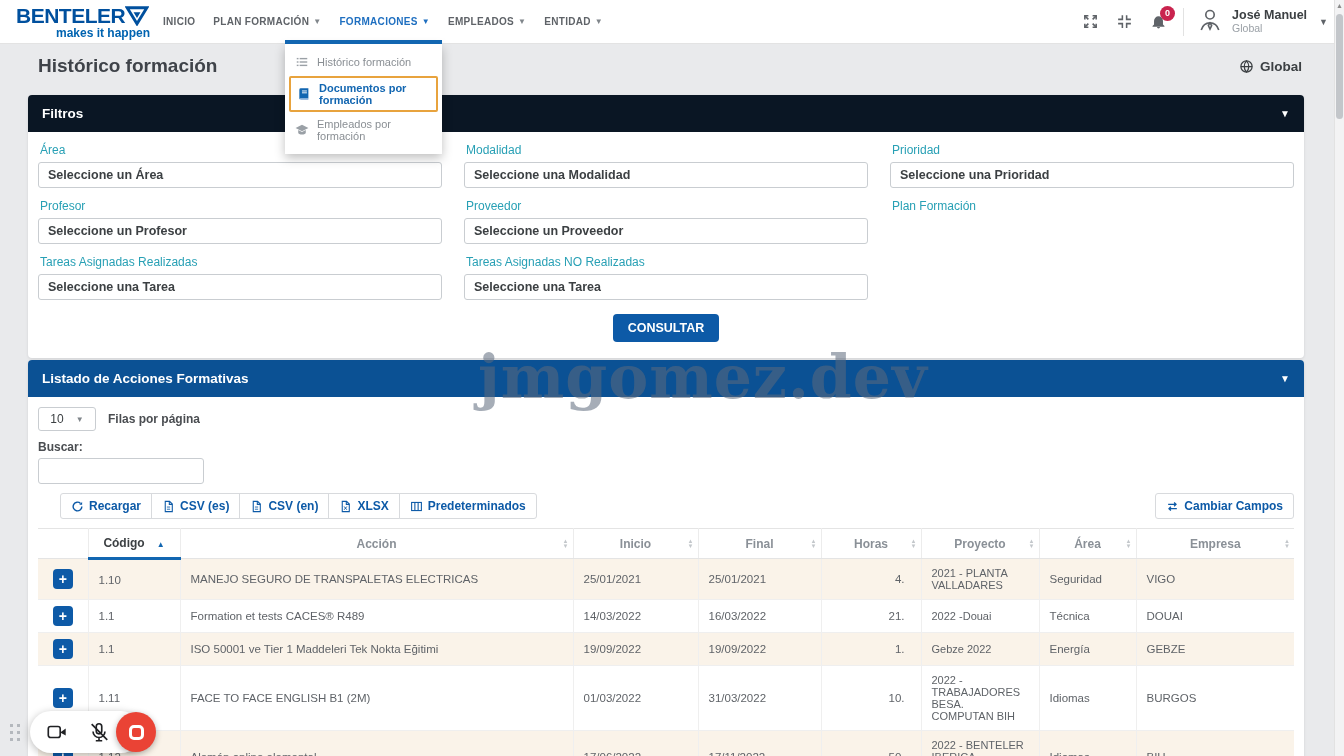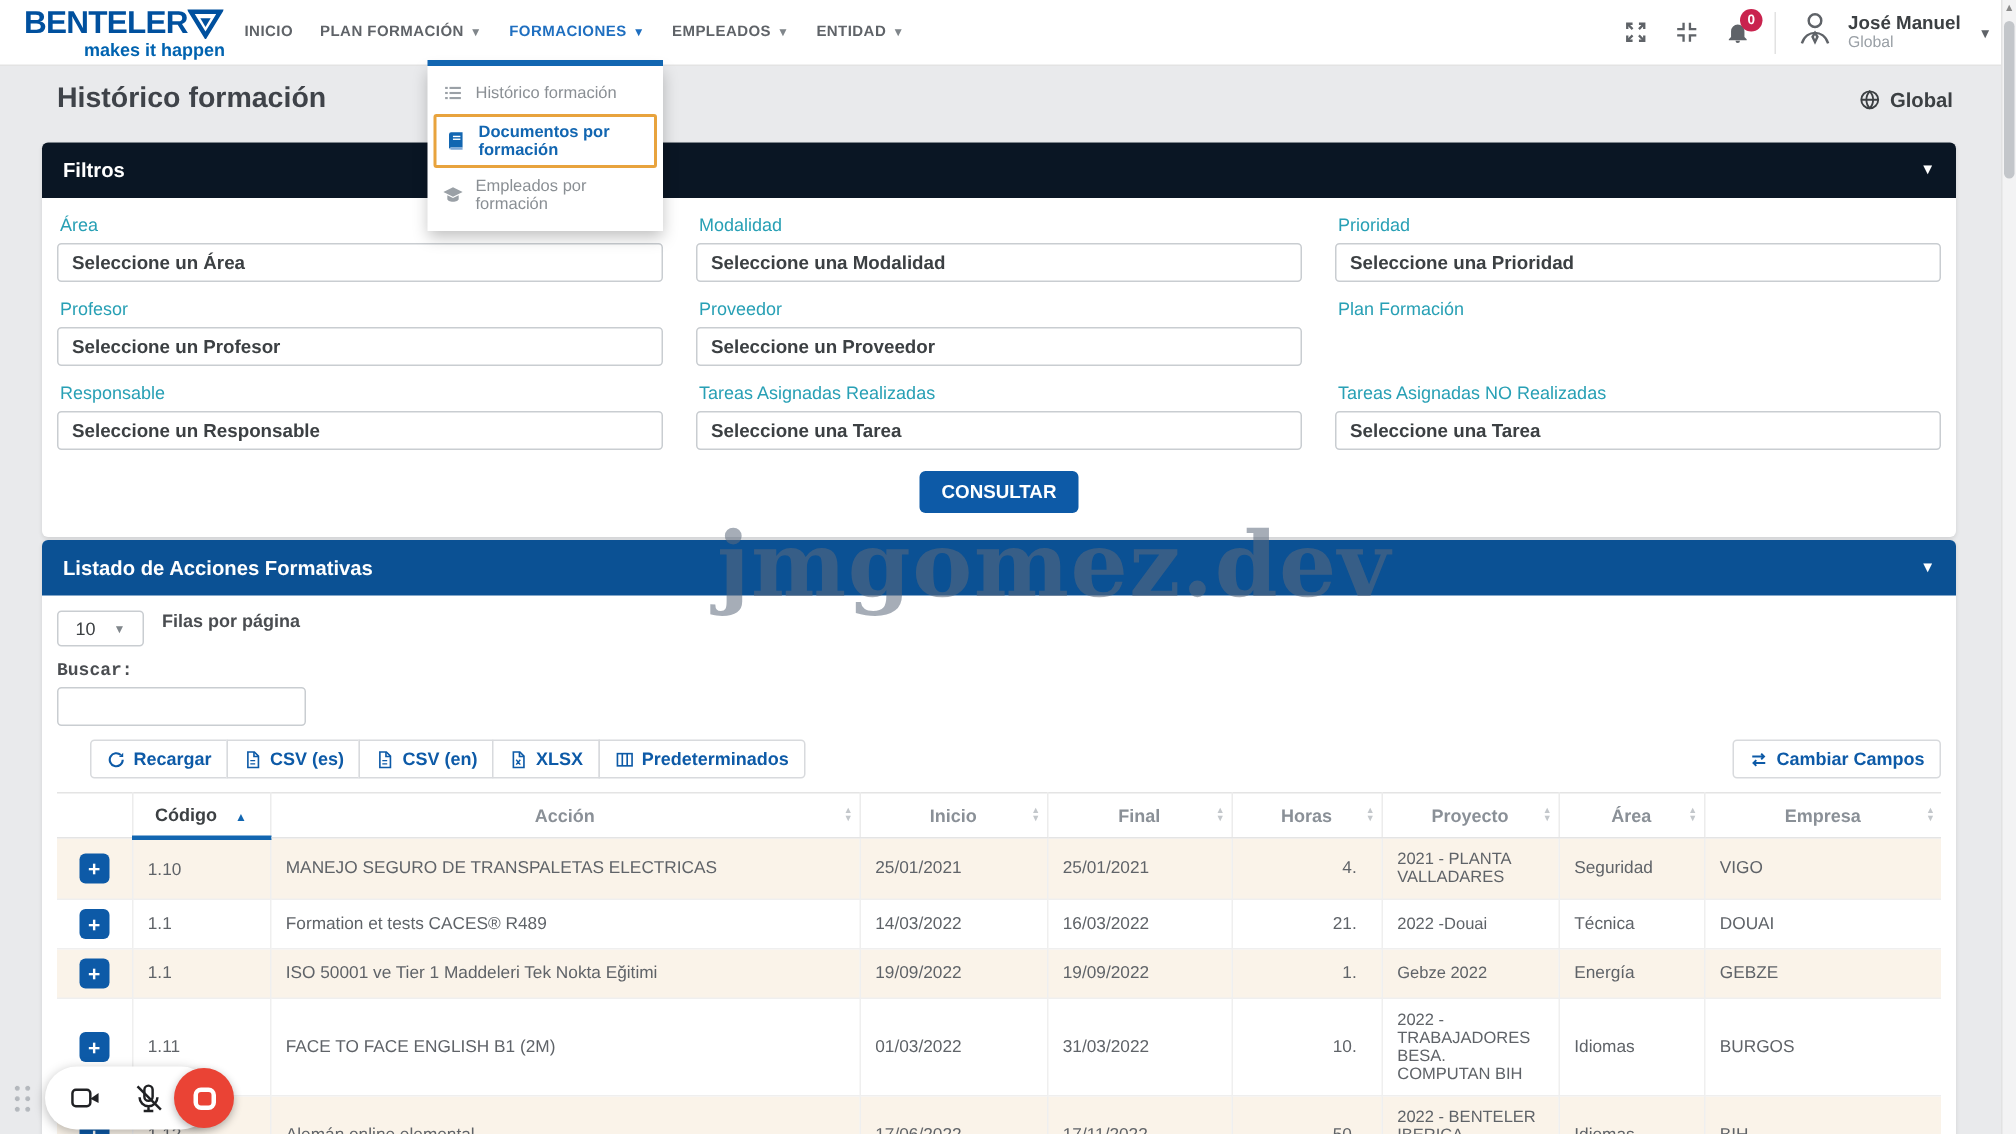--- a/index.html
+++ b/index.html
@@ -74,26 +74,26 @@
   .consultar-row{display:flex;justify-content:center;margin-top:14px;}
   .consultar-btn{background:#0d5aa7;color:#fff;font-weight:700;font-size:12.5px;
     padding:7px 15px;border:none;border-radius:4px;cursor:pointer;font-family:inherit;}
 
   
   .listado-panel{top:360px;height:400px;border-radius:4px 4px 0 0;}
   .listado-body{padding:10px 10px 0;}
   .watermark{position:absolute;left:478px;top:342px;z-index:45;pointer-events:none;
     font-family:"DejaVu Serif", serif;font-weight:700;font-size:60px;letter-spacing:1px;
     color:rgba(93,106,124,.55);}
-  .rpp-row{display:flex;align-items:flex-start;gap:12px;}
+  .rpp-row{display:flex;align-items:center;gap:12px;}
   .rpp-select{width:58px;height:24px;border:1px solid #c9cdd1;border-radius:3px;background:#fff;
     display:flex;align-items:center;justify-content:center;gap:12px;font-size:12px;color:#3c4043;cursor:pointer;}
   .rpp-select .caret{font-size:8px;color:#80868b;}
   .bold-label{font-size:12px;font-weight:700;color:#4a4d51;}
-  .buscar-label{margin-top:9px;font-family:Liberation Mono, monospace;}
+  .buscar-label{margin-top:9px;}
   .search-input{margin-top:4px;display:block;width:166px;height:26px;border:1px solid #c9cdd1;
     border-radius:3px;font-family:inherit;font-size:12px;padding:0 8px;color:#3c4043;}
   .toolbar-row{display:flex;justify-content:space-between;align-items:flex-start;margin-top:9px;margin-left:22px;}
   .btn-group{display:flex;}
   .tbtn{display:flex;align-items:center;gap:5px;border:1px solid #d8dadd;background:#fff;color:#0d5aa7;
     font-weight:700;font-size:12px;padding:5px 10px;margin-left:-1px;cursor:pointer;font-family:inherit;}
   .tbtn:first-child{border-radius:3px 0 0 3px;margin-left:0;}
   .tbtn:last-child{border-radius:0 3px 3px 0;}
   .tbtn svg{width:13px;height:13px;}
   .change-fields{border-radius:3px !important;}
@@ -277,24 +277,20 @@
         <div class="field">
           <label>Profesor</label>
           <div class="select-box">Seleccione un Profesor</div>
         </div>
         <div class="field">
           <label>Proveedor</label>
           <div class="select-box">Seleccione un Proveedor</div>
         </div>
         <div class="field">
           <label>Plan Formación</label>
-        </div>
-        <div class="field">
-          <label>Responsable</label>
-          <div class="select-box">Seleccione un Responsable</div>
         </div>
         <div class="field">
           <label>Tareas Asignadas Realizadas</label>
           <div class="select-box">Seleccione una Tarea</div>
         </div>
         <div class="field">
           <label>Tareas Asignadas NO Realizadas</label>
           <div class="select-box">Seleccione una Tarea</div>
         </div>
       </div>

